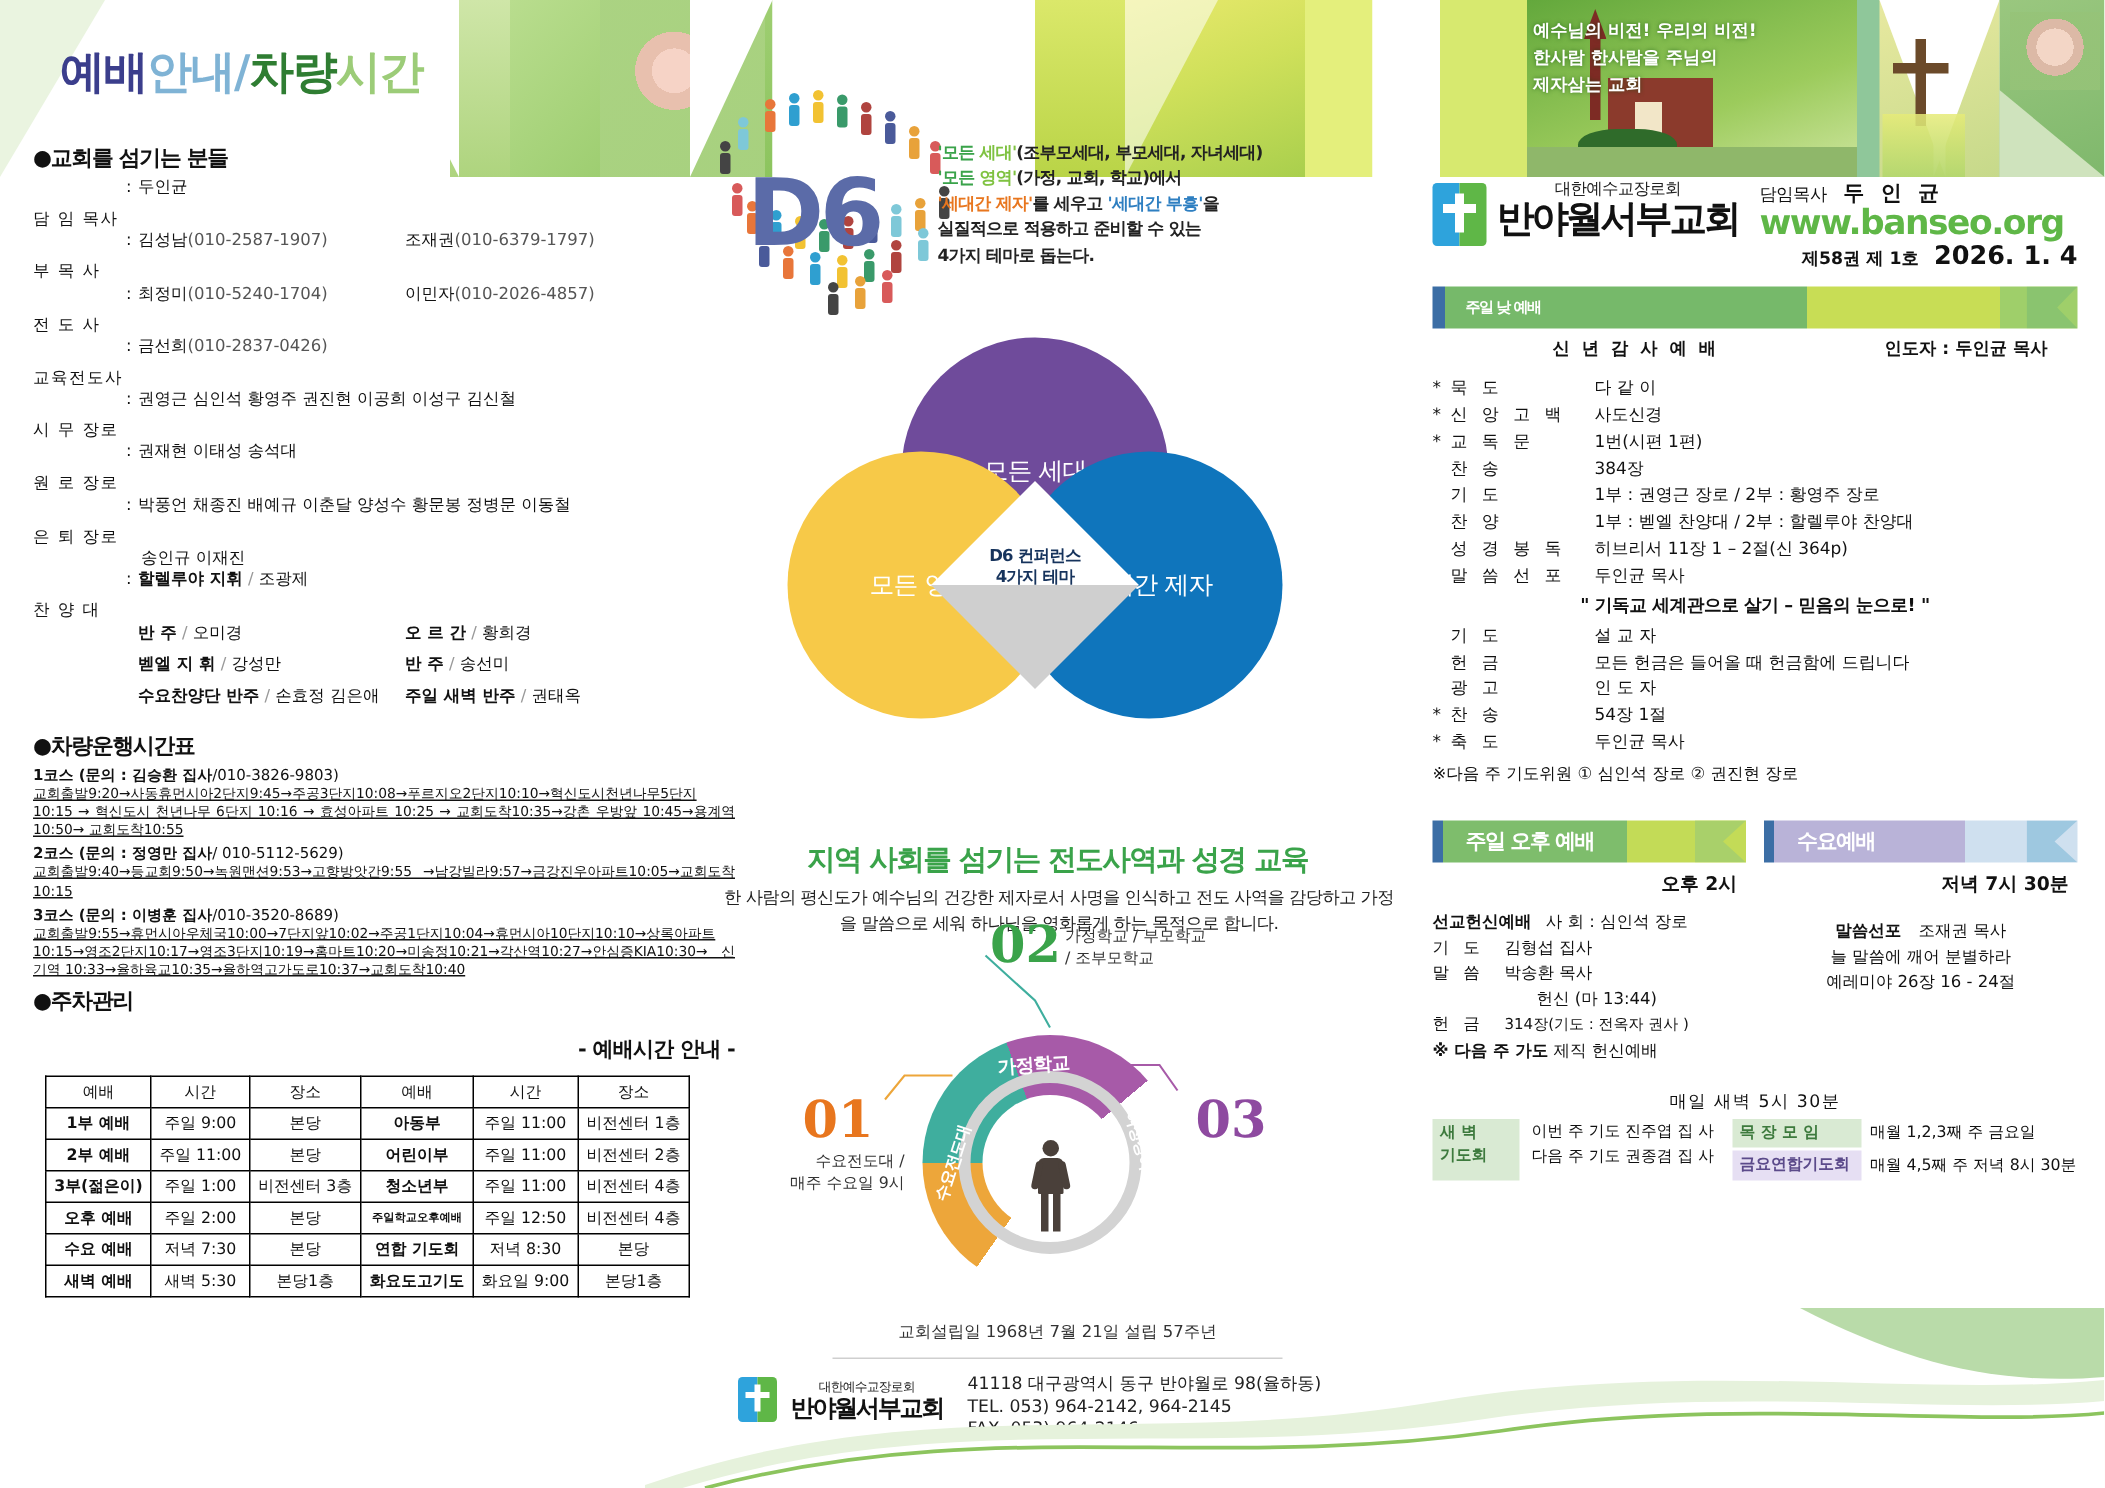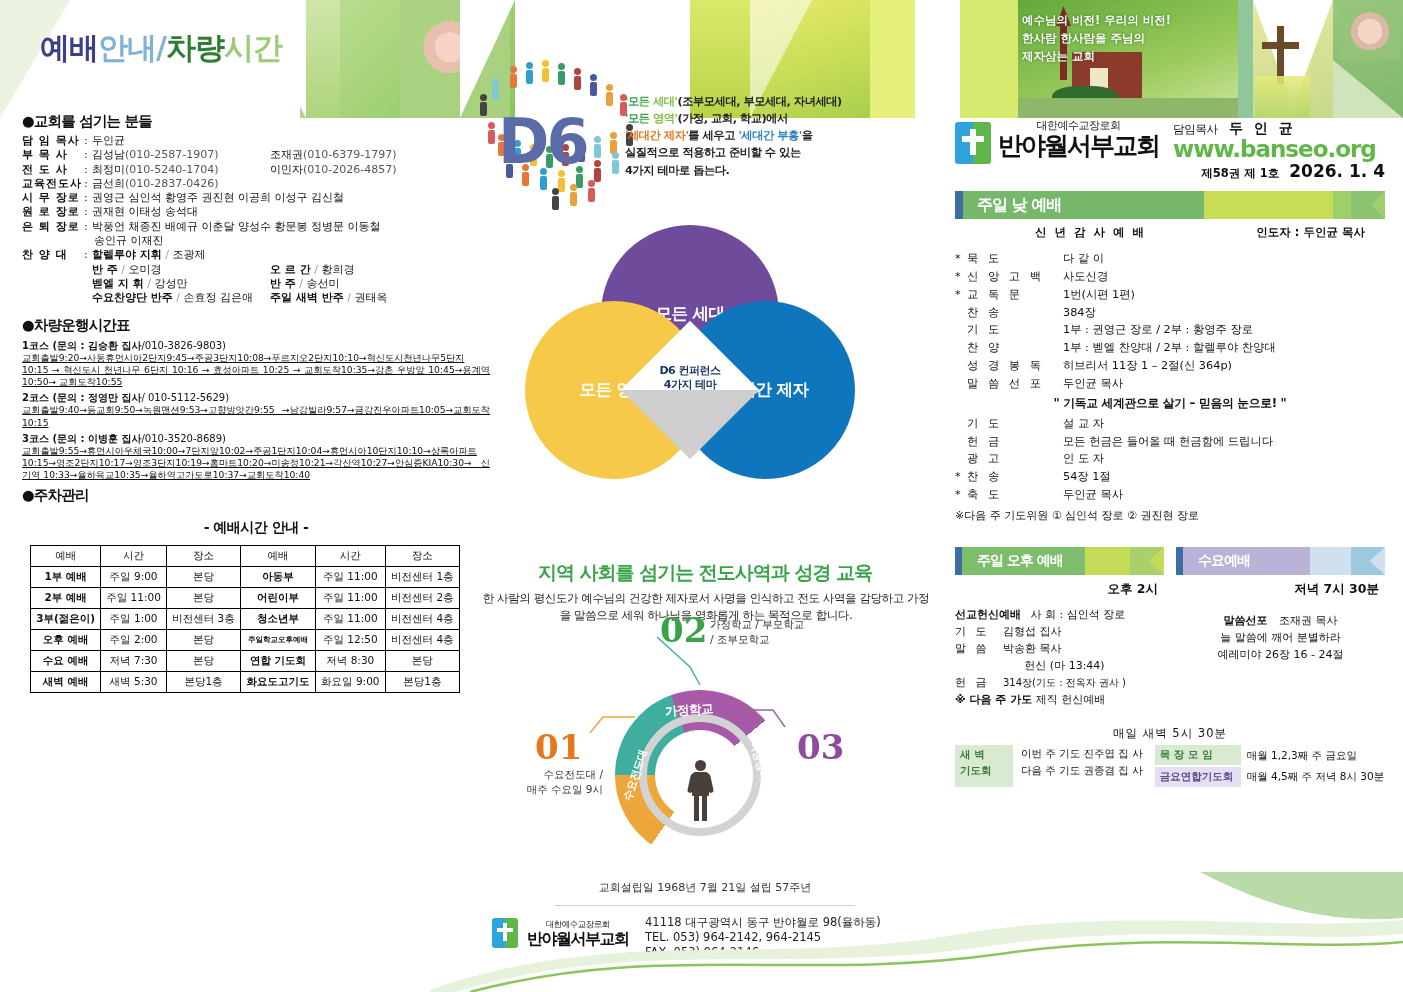--- a/index.html
+++ b/index.html
@@ -16,59 +16,59 @@
 
   .hdr-title { position:absolute; left:40px; top:28px; font-size:30px; font-weight:bold; letter-spacing:-1px; white-space:nowrap;}
   .hdr-title .b1 { color:#3b3e8c; }
   .hdr-title .b2 { color:#7fb3d5; }
   .hdr-title .b3 { color:#2f7d32; }
   .hdr-title .b4 { color:#9ccc78; }
 
   .vision { position:absolute; left:1022px; top:12px; width:240px; font-size:11.5px; line-height:1.55; color:#ffffff; font-weight:bold; text-shadow:0 0 3px rgba(0,70,0,.6); }
 
   
-  .leftcol { position:absolute; left:22px; top:112px; width:468px; }
+  .leftcol { position:absolute; left:22px; top:96px; width:468px; }
   .sec-h { font-size:14.5px; font-weight:bold; letter-spacing:-.8px; margin-bottom:3px; }
   .staff { font-size:11px; line-height:1.30; }
   .staff .row { white-space:nowrap; }
-  .staff .lbl { display:inline-block; width:62px; font-weight:bold; letter-spacing:1px; vertical-align:top;}
+  .staff .lbl { display:inline-block; width:62px; font-weight:normal; letter-spacing:1px; vertical-align:top;margin-top:21px;}
   .staff .colon { display:inline-block; width:8px; }
   .nm { font-weight:normal; }
   .tel { color:#555; }
   .indent { padding-left:72px; }
   .two { display:inline-block; width:178px; }
 
   .bus { font-size:9.2px; line-height:1.32; margin-top:4px; }
   .bus .course { font-size:10px; font-weight:bold; margin-top:3px; }
   .bus .route { text-align:justify;text-decoration:underline; }
 
   .park { font-size:10px; line-height:1.45; }
 
   
-  .wt-title { text-align:center; font-size:14px; font-weight:bold; letter-spacing:-.5px; margin:14px 0 8px; }
+  .wt-title { text-align:right; font-size:14px; font-weight:bold; letter-spacing:-.5px; margin:14px 0 8px; }
   table.wt { border-collapse:collapse; width:430px; margin-left:8px; font-size:10.5px; }
   table.wt th, table.wt td { border:1px solid #000; height:21px; text-align:center; padding:0 2px; white-space:nowrap; }
   table.wt th { font-weight:normal; }
   table.wt td.k { font-weight:bold; }
   table.wt td.sq { font-size:7.5px; font-weight:bold; }
 
   
   .centercol { position:absolute; left:470px; top:60px; width:470px; }
   .d6-logo { position:absolute; left:28px; top:45px; font-size:62px; font-weight:bold; color:#5b6ba8; letter-spacing:-3px; }
   .d6-text { position:absolute; left:155px; top:33px; width:300px; font-size:11.3px; line-height:1.52; font-weight:bold; letter-spacing:-.5px; color:#222; }
   .g1 { color:#3aa34a; } .g2 { color:#7fc241; } .g3 { color:#e8761e; } .g4 { color:#2e7fc1; }
 
   
   .people { position:absolute; left:0px; top:0px; width:200px; height:150px; }
   .pp { position:absolute; width:7px; border-radius:2px; }
   .pph { position:absolute; width:7px; height:7px; border-radius:50%; }
 
   
   .venn { position:absolute; left:55px; top:165px; width:330px; height:330px; }
-  .vc { position:absolute; width:178px; height:178px; border-radius:50%; display:flex; align-items:center; justify-content:center; color:#fff; font-weight:bold; font-size:16.5px; letter-spacing:-.5px; }
+  .vc { position:absolute; width:178px; height:178px; border-radius:50%; display:flex; align-items:center; justify-content:center; color:#fff; font-weight:normal; font-size:16.5px; letter-spacing:-.5px; }
   .vtop { left:76px; top:0px;  background:#6f4b9b; }
   .vleft{ left:0px;  top:76px; background:#f6c council; }
   .vleft{ background:#f7c948; }
   .vright{ left:152px; top:76px; background:#0f75bc; }
   .vbot { left:76px; top:152px; background:#d8307f; }
   .vdia { position:absolute; left:116px; top:116px; width:98px; height:98px; transform:rotate(45deg); background:linear-gradient(135deg,#ffffff 0%,#ffffff 50%,#cfcfcf 50%,#cfcfcf 100%); }
   .vdia-label { position:absolute; left:116px; top:139px; width:98px; text-align:center; font-size:11px; font-weight:bold; color:#16335c; line-height:1.25; letter-spacing:-.5px; }
 
   .green-head { position:absolute; left:0px; top:500px; width:470px; text-align:center; font-size:19px; font-weight:bold; color:#3aa34a; letter-spacing:-1px; }
   .green-sub { position:absolute; left:12px; top:530px; width:448px; text-align:center; font-size:11.5px; line-height:1.5; color:#222; letter-spacing:-.4px;}
@@ -111,21 +111,21 @@
   .ch-name-wrap { display:flex; align-items:flex-start; }
   .ch-denom { font-size:11px; color:#222; letter-spacing:-.5px;text-align:center;}
   .ch-name { font-size:25px; font-weight:bold; letter-spacing:-2px; color:#111; line-height:1; }
   .pastor { font-size:11.5px; letter-spacing:-.3px;}
   .site { font-size:23px; font-weight:bold; letter-spacing:-1px; color:#5fb747; line-height:1; }
   .issue { font-size:11.5px; font-weight:bold; text-align:right; }
   .issue .big { font-size:17px; letter-spacing:0px; }
 
   .bar { position:relative; height:28px; margin:10px 0 6px; display:flex; align-items:center; }
   .bar .bar-bg { position:absolute; left:0; top:0; height:28px; width:100%; }
-  .bar .bar-label { position:relative; z-index:2; padding-left:22px; font-size:16px; font-weight:bold; color:#fff; letter-spacing:-1px; }
+  .bar .bar-label { position:relative; z-index:2; padding-left:22px; font-size:10px; font-weight:bold; color:#fff; letter-spacing:-1px; }
   .bar .bar-tip { position:absolute; right:0; top:0; width:34px; height:28px; z-index:3; }
 
   .ord { font-size:11.3px; line-height:1.58; }
   .ord .star { display:inline-block; width:12px; }
   .ord .item { display:inline-block; width:96px; letter-spacing:3px; }
   .ord .val { }
   .ord-title { text-align:center; font-size:11.8px; font-weight:bold; letter-spacing:-.3px; margin:3px 0;}
   .svc-head { display:flex; justify-content:space-between; font-size:11.5px; font-weight:bold; padding:0 20px 0 80px; letter-spacing:2px;}
   .prayer-note { font-size:11px; margin-top:4px; }
 

